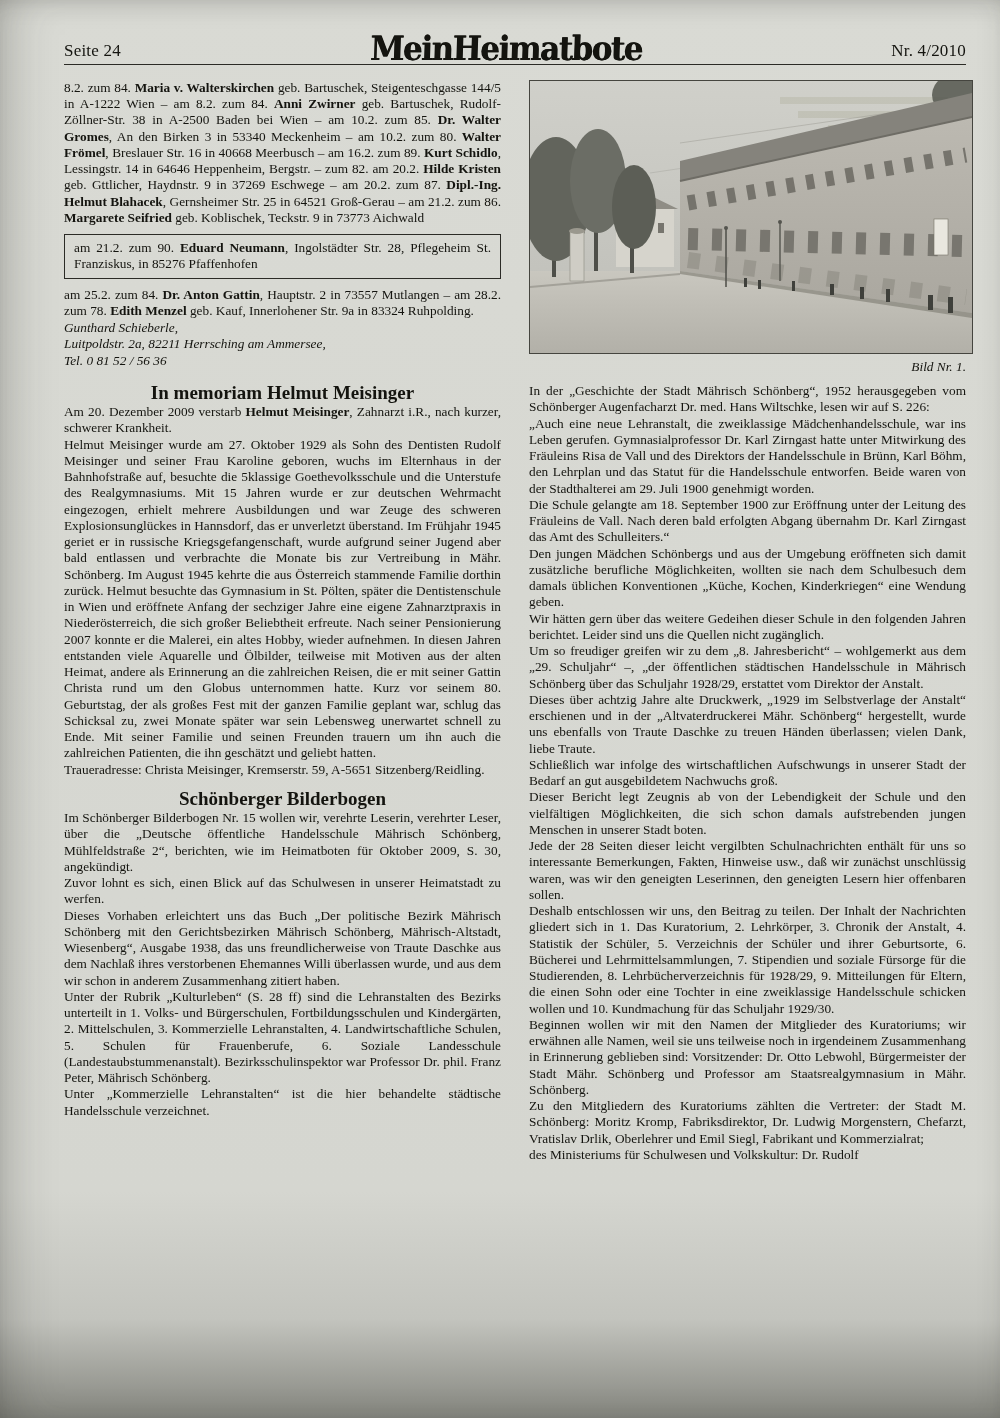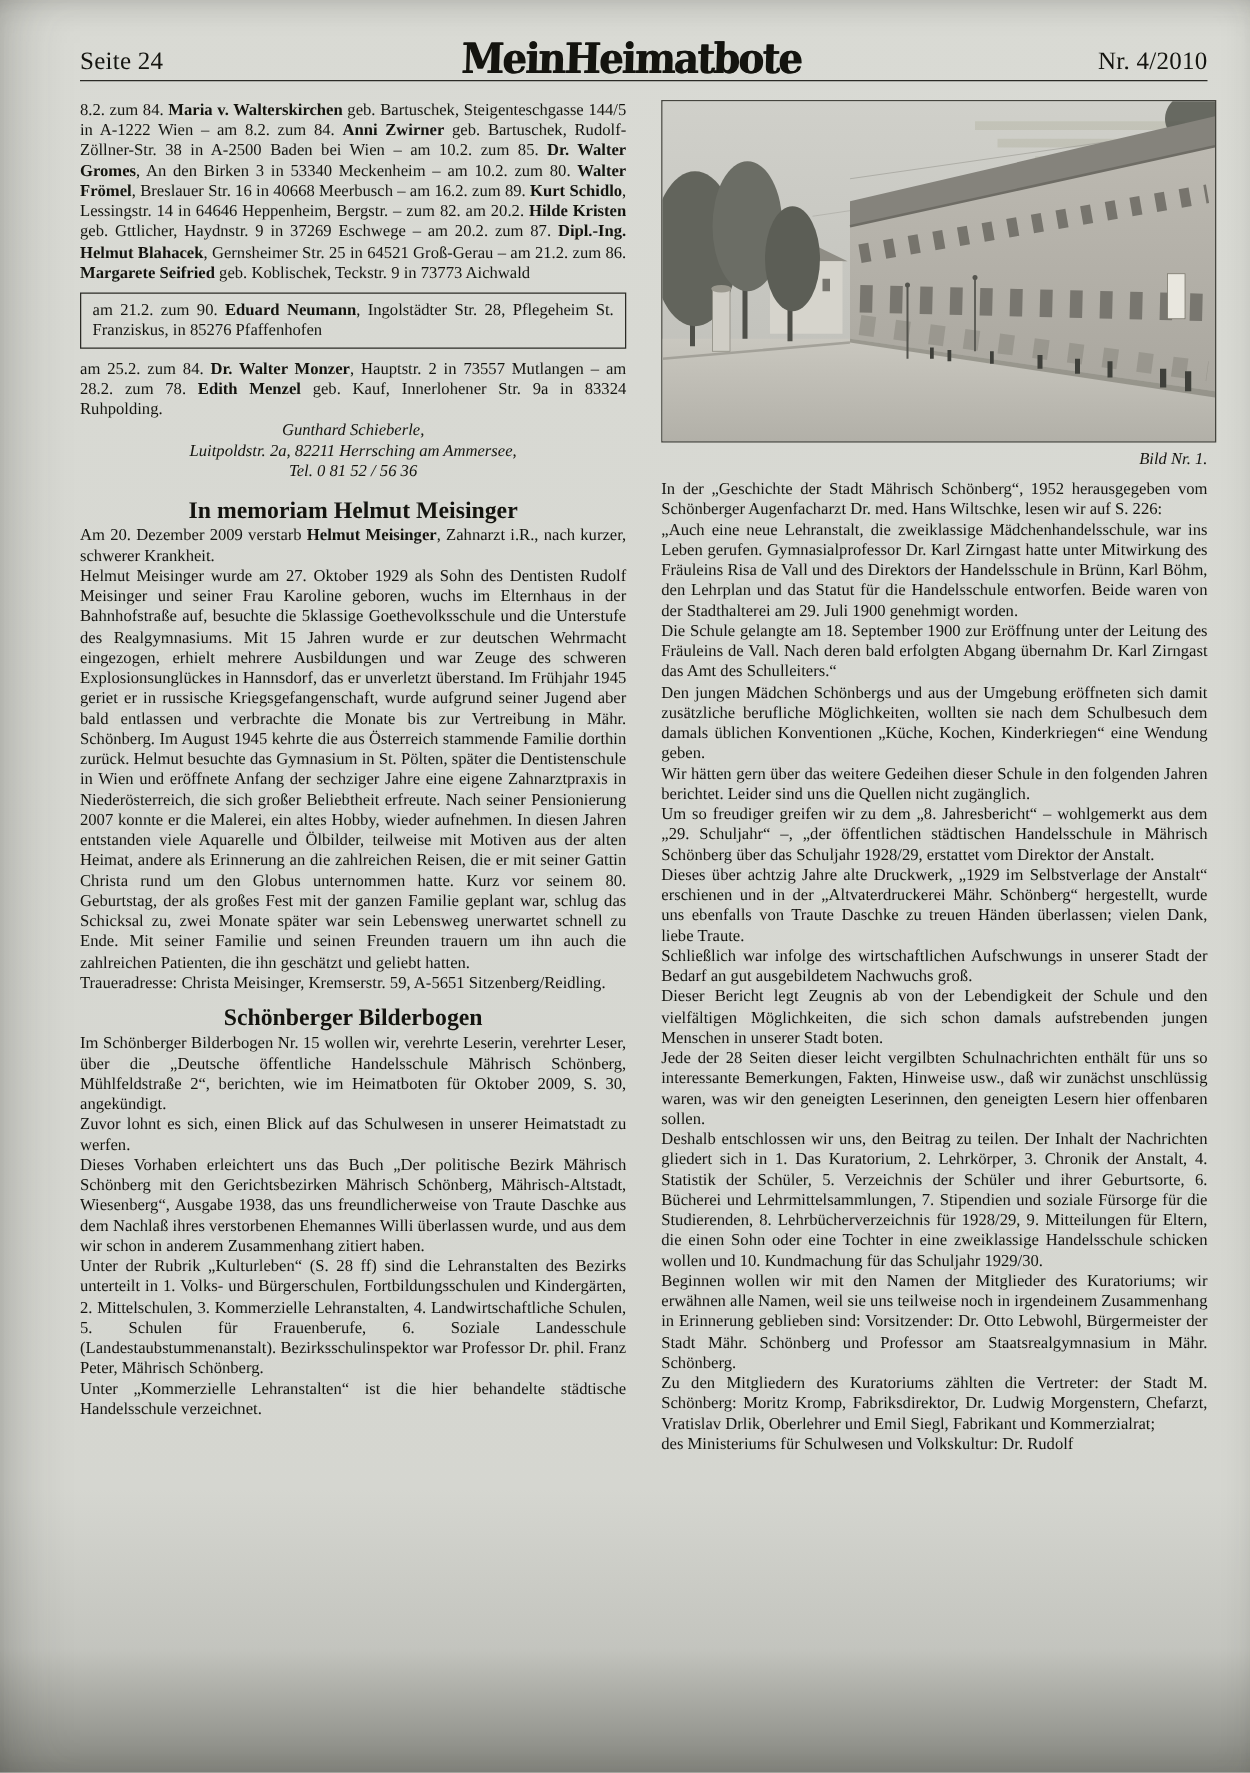--- a/index.html
+++ b/index.html
@@ -15,32 +15,32 @@
     background:linear-gradient(180deg,#d9dad4 0%,#d5d6d0 84%,#c3c4be 93%,#85867f 100%);
     box-shadow:inset 30px 0 55px -32px rgba(40,40,34,.38),
                inset -10px 0 35px -22px rgba(40,40,34,.22),
                inset 0 18px 30px -24px rgba(40,40,34,.25);
     overflow:hidden;
   }
   .page-header{
     display:flex;justify-content:space-between;align-items:flex-end;
     border-bottom:1.5px solid #2b2b26;padding-bottom:3px;
   }
-  .page-num,.issue{font-size:20px;letter-spacing:.2px;}
+  .page-num,.issue{font-size:17px;letter-spacing:.2px;}
   .masthead{
     font-family:"DejaVu Serif", serif;font-weight:bold;font-size:31px;
     letter-spacing:-1.5px;line-height:.8;transform:scaleY(1.08) skewX(-2deg);
     text-shadow:.6px 0 0 currentColor;
   }
   .columns{display:flex;gap:28px;margin-top:15px;}
   .col{flex:1;min-width:0;font-size:13.3px;line-height:16.25px;}
   p{margin:0;text-align:justify;}
   h3{font-size:19px;margin:13px 16px 3px;text-align:center;}
   .boxed{border:1.5px solid #2b2b26;padding:5px 9px;margin:8px 0;}
-  .signature{text-align:center;font-style:italic;margin:1px 0 16px 0;}
+  .signature{text-align:left;font-style:italic;margin:1px 0 16px 0;}
   figure{margin:0;}
   .photo{display:block;width:442px;height:272px;border:1px solid #45453f;background:#c5c5bf;}
   .caption{font-style:italic;margin:5px 0 8px;text-align:right;}
 </style>
 </head>
 <body>
 
 <div class="page">
 
   <header class="page-header">
@@ -51,21 +51,21 @@
 
   <div class="columns">
 
     <div class="col">
       <p><span>8.2. zum 84. </span><b>Maria v. Walterskirchen</b><span> geb. Bartuschek, Steigenteschgasse 144/5 in A-1222 Wien – am 8.2. zum 84. </span><b>Anni Zwirner</b><span> geb. Bartuschek, Rudolf-Zöllner-Str. 38 in A-2500 Baden bei Wien – am 10.2. zum 85. </span><b>Dr. Walter Gromes</b><span>, An den Birken 3 in 53340 Meckenheim – am 10.2. zum 80. </span><b>Walter Frömel</b><span>, Breslauer Str. 16 in 40668 Meerbusch – am 16.2. zum 89. </span><b>Kurt Schidlo</b><span>, Lessingstr. 14 in 64646 Heppenheim, Bergstr. – zum 82. am 20.2. </span><b>Hilde Kristen</b><span> geb. Gttlicher, Haydnstr. 9 in 37269 Eschwege – am 20.2. zum 87. </span><b>Dipl.-Ing. Helmut Blahacek</b><span>, Gernsheimer Str. 25 in 64521 Groß-Gerau – am 21.2. zum 86. </span><b>Margarete Seifried</b><span> geb. Koblischek, Teckstr. 9 in 73773 Aichwald</span></p>
 
       <div class="boxed">
         <p><span>am 21.2. zum 90. </span><b>Eduard Neumann</b><span>, Ingolstädter Str. 28, Pflegeheim St. Franziskus, in 85276 Pfaffenhofen</span></p>
       </div>
 
-      <p><span>am 25.2. zum 84. </span><b>Dr. Walter Monzer</b><span>, Hauptstr. 2 in 73557 Mutlangen – am 28.2. zum 78. </span><b>Edith Menzel</b><span> geb. Kauf, Innerlohener Str. 9a in 83324 Ruhpolding.</span></p>
+      <p><span>am 25.2. zum 84. </span><b>Dr. Anton Gattin</b><span>, Hauptstr. 2 in 73557 Mutlangen – am 28.2. zum 78. </span><b>Edith Menzel</b><span> geb. Kauf, Innerlohener Str. 9a in 83324 Ruhpolding.</span></p>
 
       <div class="signature">
         <div>Gunthard Schieberle,</div>
         <div>Luitpoldstr. 2a, 82211 Herrsching am Ammersee,</div>
         <div>Tel. 0 81 52 / 56 36</div>
       </div>
 
       <h3>In memoriam Helmut Meisinger</h3>
       <p><span>Am 20. Dezember 2009 verstarb </span><b>Helmut Meisinger</b><span>, Zahnarzt i.R., nach kurzer, schwerer Krankheit.</span></p>
       <p>Helmut Meisinger wurde am 27. Oktober 1929 als Sohn des Dentisten Rudolf Meisinger und seiner Frau Karoline geboren, wuchs im Elternhaus in der Bahnhofstraße auf, besuchte die 5klassige Goethevolksschule und die Unterstufe des Realgymnasiums. Mit 15 Jahren wurde er zur deutschen Wehrmacht eingezogen, erhielt mehrere Ausbildungen und war Zeuge des schweren Explosionsunglückes in Hannsdorf, das er unverletzt überstand. Im Frühjahr 1945 geriet er in russische Kriegsgefangenschaft, wurde aufgrund seiner Jugend aber bald entlassen und verbrachte die Monate bis zur Vertreibung in Mähr. Schönberg. Im August 1945 kehrte die aus Österreich stammende Familie dorthin zurück. Helmut besuchte das Gymnasium in St. Pölten, später die Dentistenschule in Wien und eröffnete Anfang der sechziger Jahre eine eigene Zahnarztpraxis in Niederösterreich, die sich großer Beliebtheit erfreute. Nach seiner Pensionierung 2007 konnte er die Malerei, ein altes Hobby, wieder aufnehmen. In diesen Jahren entstanden viele Aquarelle und Ölbilder, teilweise mit Motiven aus der alten Heimat, andere als Erinnerung an die zahlreichen Reisen, die er mit seiner Gattin Christa rund um den Globus unternommen hatte. Kurz vor seinem 80. Geburtstag, der als großes Fest mit der ganzen Familie geplant war, schlug das Schicksal zu, zwei Monate später war sein Lebensweg unerwartet schnell zu Ende. Mit seiner Familie und seinen Freunden trauern um ihn auch die zahlreichen Patienten, die ihn geschätzt und geliebt hatten.</p>

